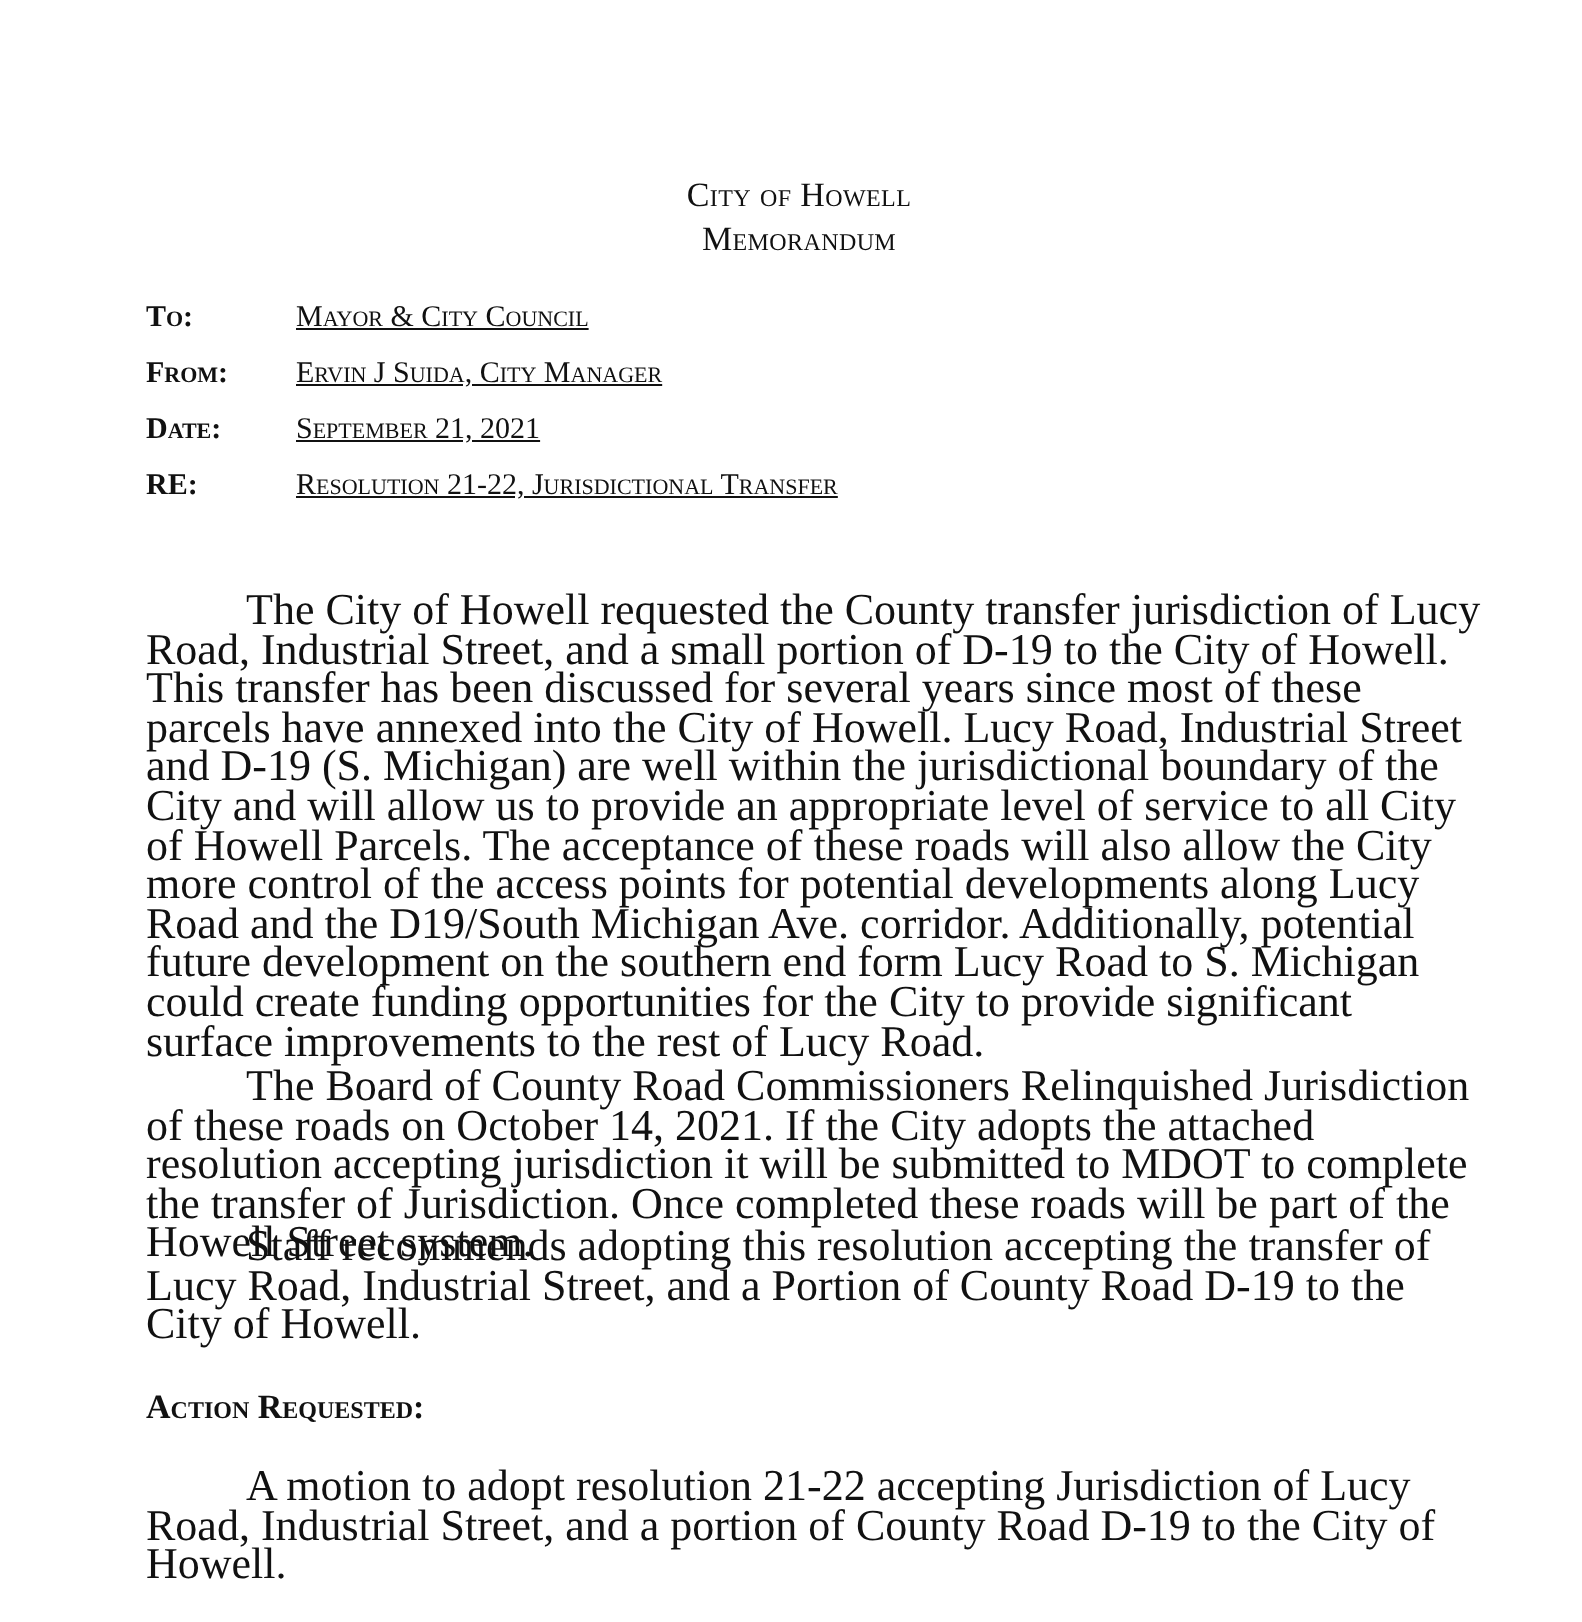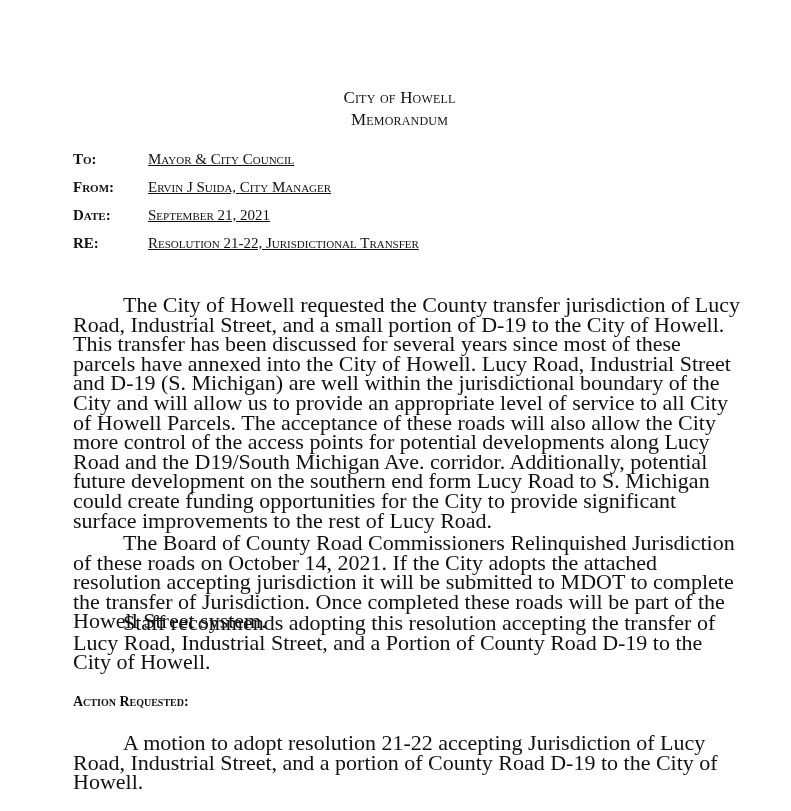--- a/index.html
+++ b/index.html
@@ -18,21 +18,21 @@
   .hdr-row { position: absolute; left: 73px; height: 20px; font-size: 15px; font-variant: small-caps; }
   .hdr-label { position: absolute; left: 0; font-weight: bold; }
   .hdr-value { position: absolute; left: 75px; white-space: nowrap; text-decoration: underline; }
   .para {
     position: absolute; left: 73px; width: 670px;
     font-size: 22px; line-height: 19.6px; margin: 0;
     text-indent: 50px;
   }
   .section-head {
     position: absolute; left: 73px; top: 694px;
-    font-size: 14px; font-weight: bold; font-variant: small-caps; margin: 0;
+    font-size: 17px; font-weight: bold; font-variant: small-caps; margin: 0;
   }
 </style>
 </head>
 <body>
 
 <div class="page">
   <div class="title l1">City of Howell</div>
   <div class="title l2">Memorandum</div>
 
   <div class="hdr-row" style="top:151px;">

